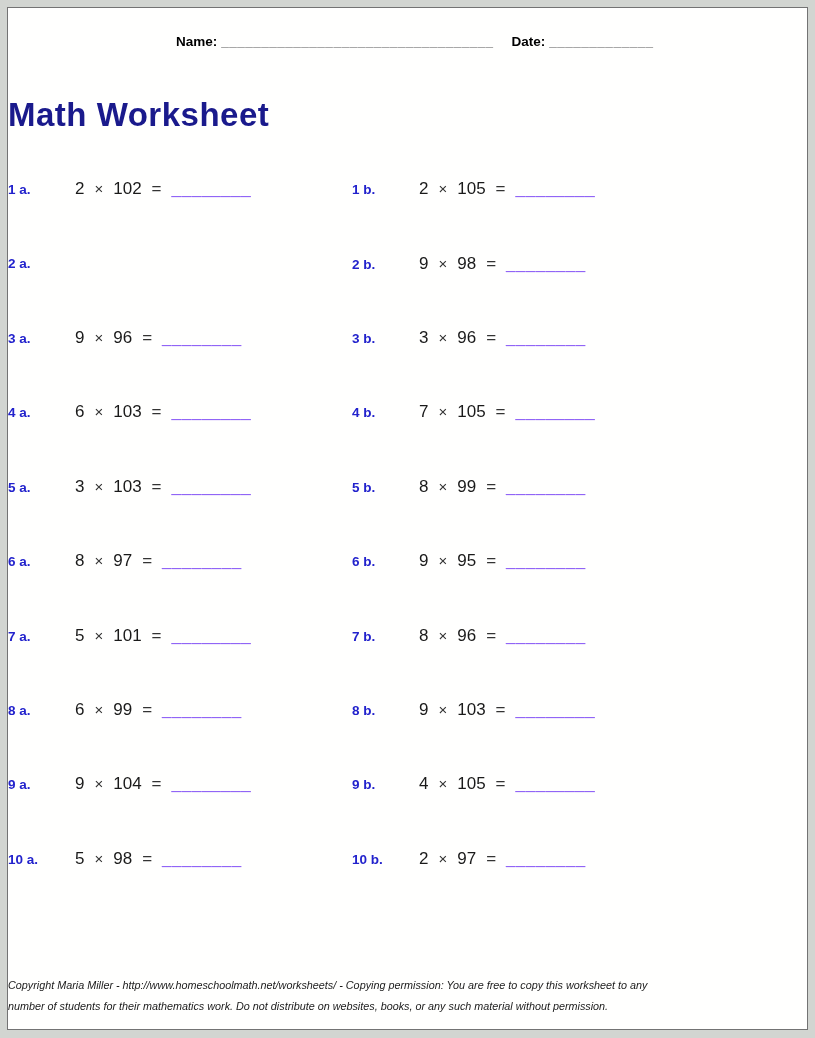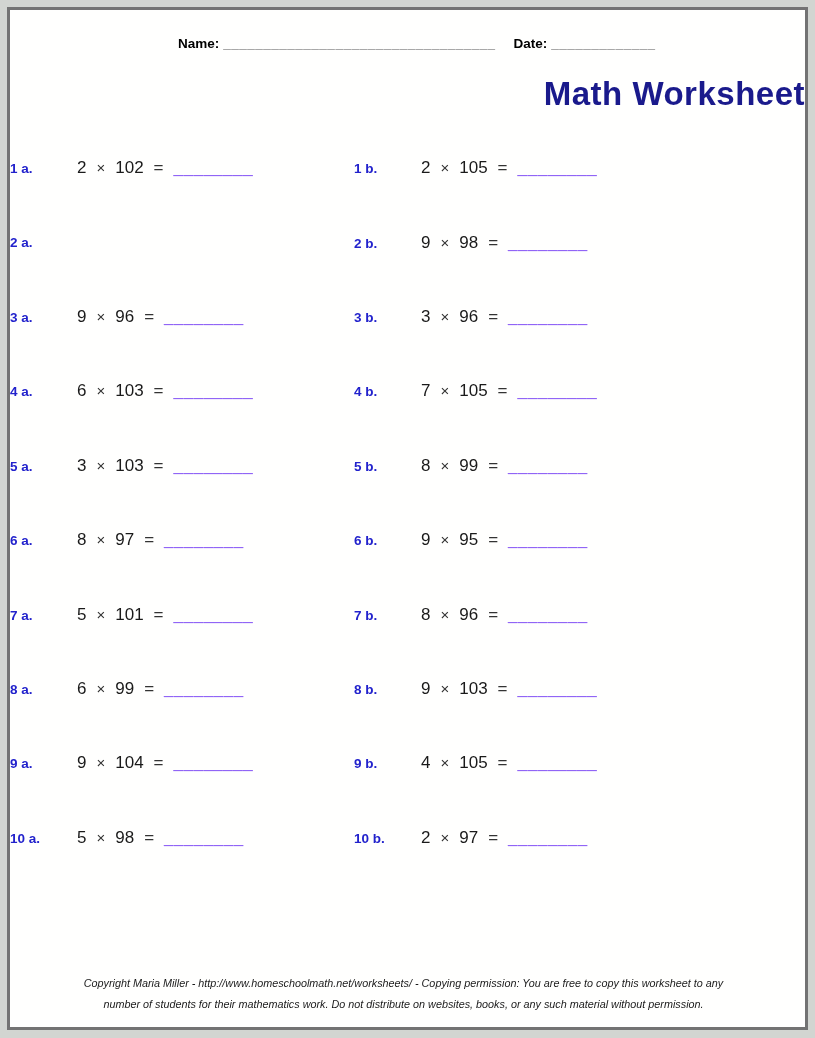--- a/index.html
+++ b/index.html
@@ -7,41 +7,41 @@
     width: 815px; height: 1038px;
     background: #d2d5d1;
     font-family: "Liberation Sans", sans-serif;
     position: relative;
     overflow: hidden;
   }
   .page {
     position: absolute;
     left: 7px; top: 7px; right: 7px; bottom: 8px;
     background: #fffffe;
-    border: 3px solid #737373;
+    border: 1px solid #737373;
     box-sizing: border-box;
   }
   .header-row {
     margin-top: 26px;
     padding-left: 168px;
     font-size: 13.5px;
     font-weight: bold;
     color: #000;
     white-space: nowrap;
   }
   .hdr-blank {
     font-weight: bold;
     color: #555;
     letter-spacing: 0.5px;
     margin-left: 4px;
   }
   .hdr-label.date { margin-left: 18px; }
   .title {
-    margin: 24px 0 0 0;
-    text-align: right;
+    margin: 47px 0 0 0;
+    text-align: left;
     font-size: 33px;
     font-weight: bold;
     color: #1a1a8c;
     letter-spacing: 0.5px;
   }
   .grid { margin-top: 18px; }
   .prow { display: flex; height: 74.4px; align-items: center; }
   .pcell { display: flex; align-items: baseline; }
   .pcell.a { width: 344px; }
   .plabel {
@@ -52,21 +52,21 @@
     flex-shrink: 0;
   }
   .pcell .gap { width: 15px; flex-shrink: 0; }
   .pexpr { font-size: 17px; color: #1a1a1a; white-space: nowrap; }
   .pexpr .op  { margin: 0 10px; font-size: 15px; color: #333; }
   .pexpr .eq  { margin: 0 10px; color: #333; }
   .pexpr .ablank { color: #8b5cf6; letter-spacing: 0.5px; }
   .footer {
     position: absolute;
     left: 0; right: 8px; bottom: 12px;
-    text-align: center;
+    text-align: left;
     font-style: italic;
     font-size: 10.8px;
     color: #1a1a1a;
     line-height: 21px;
   }
 </style>
 </head>
 <body>
 
 <div class="page">

